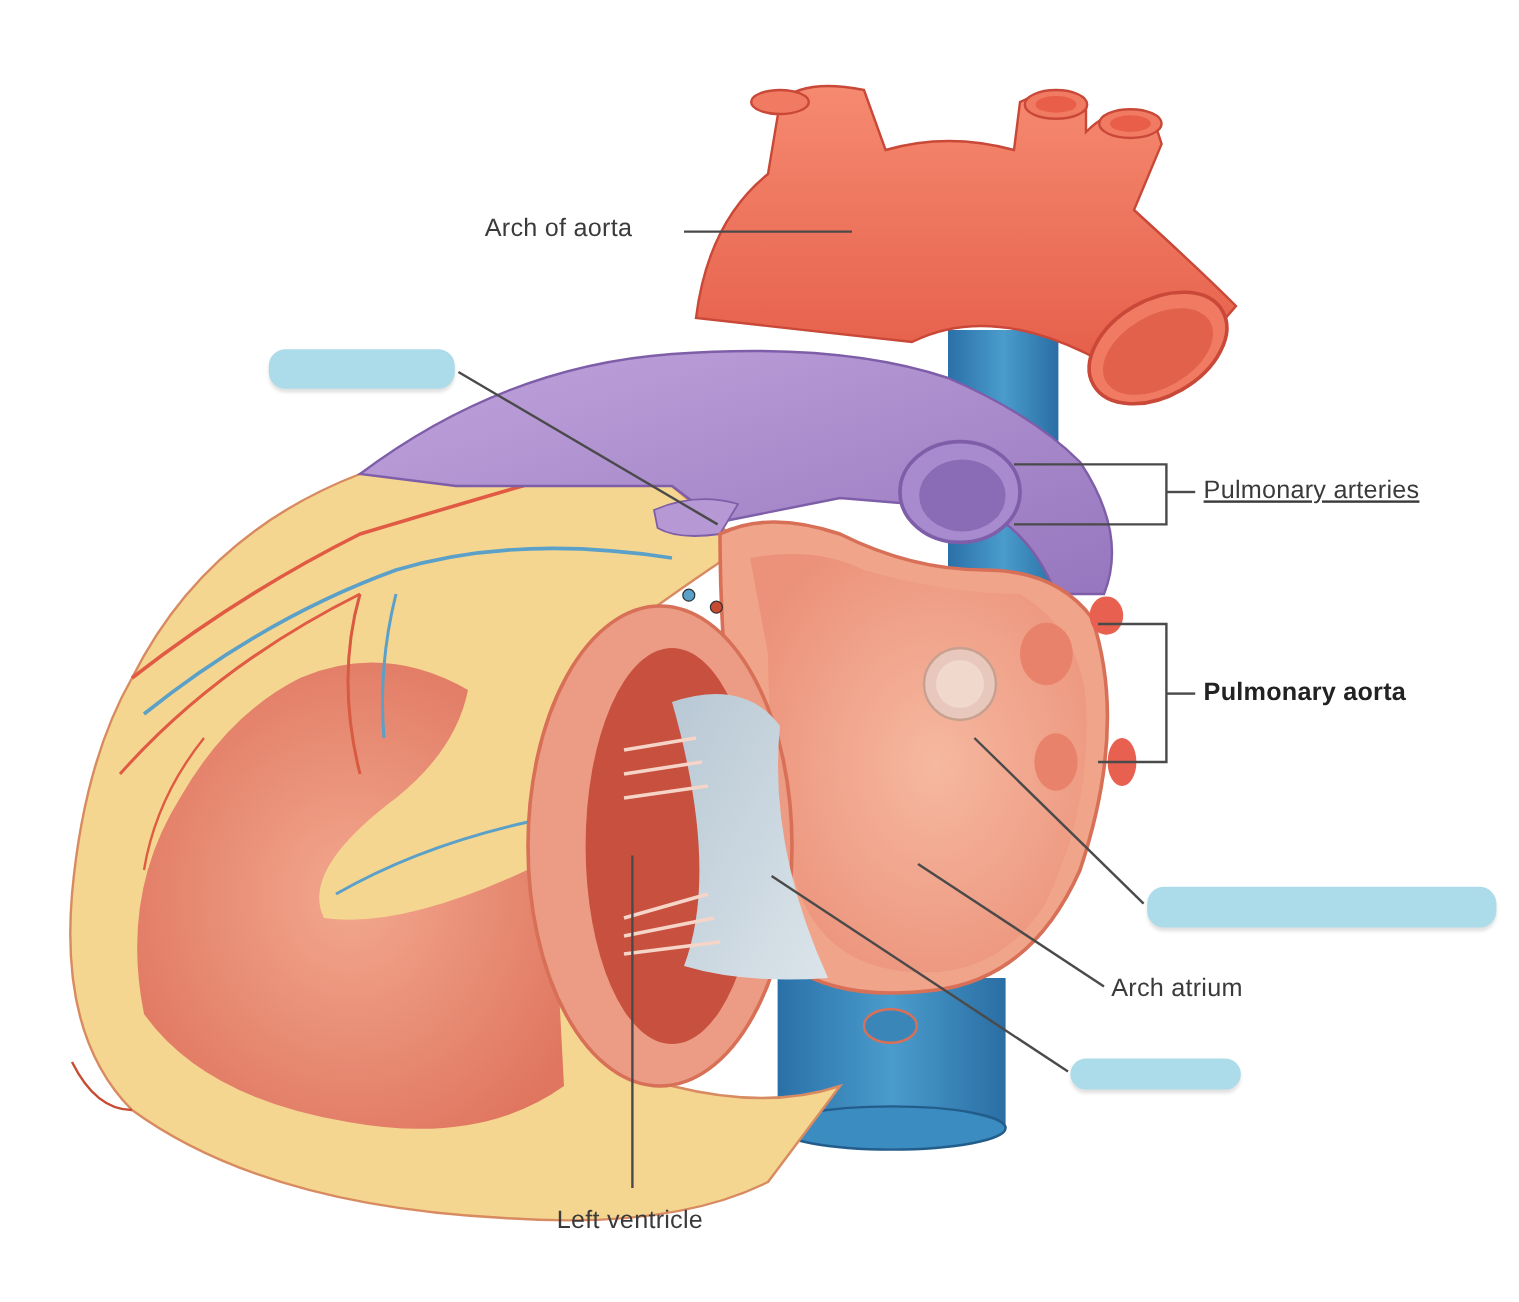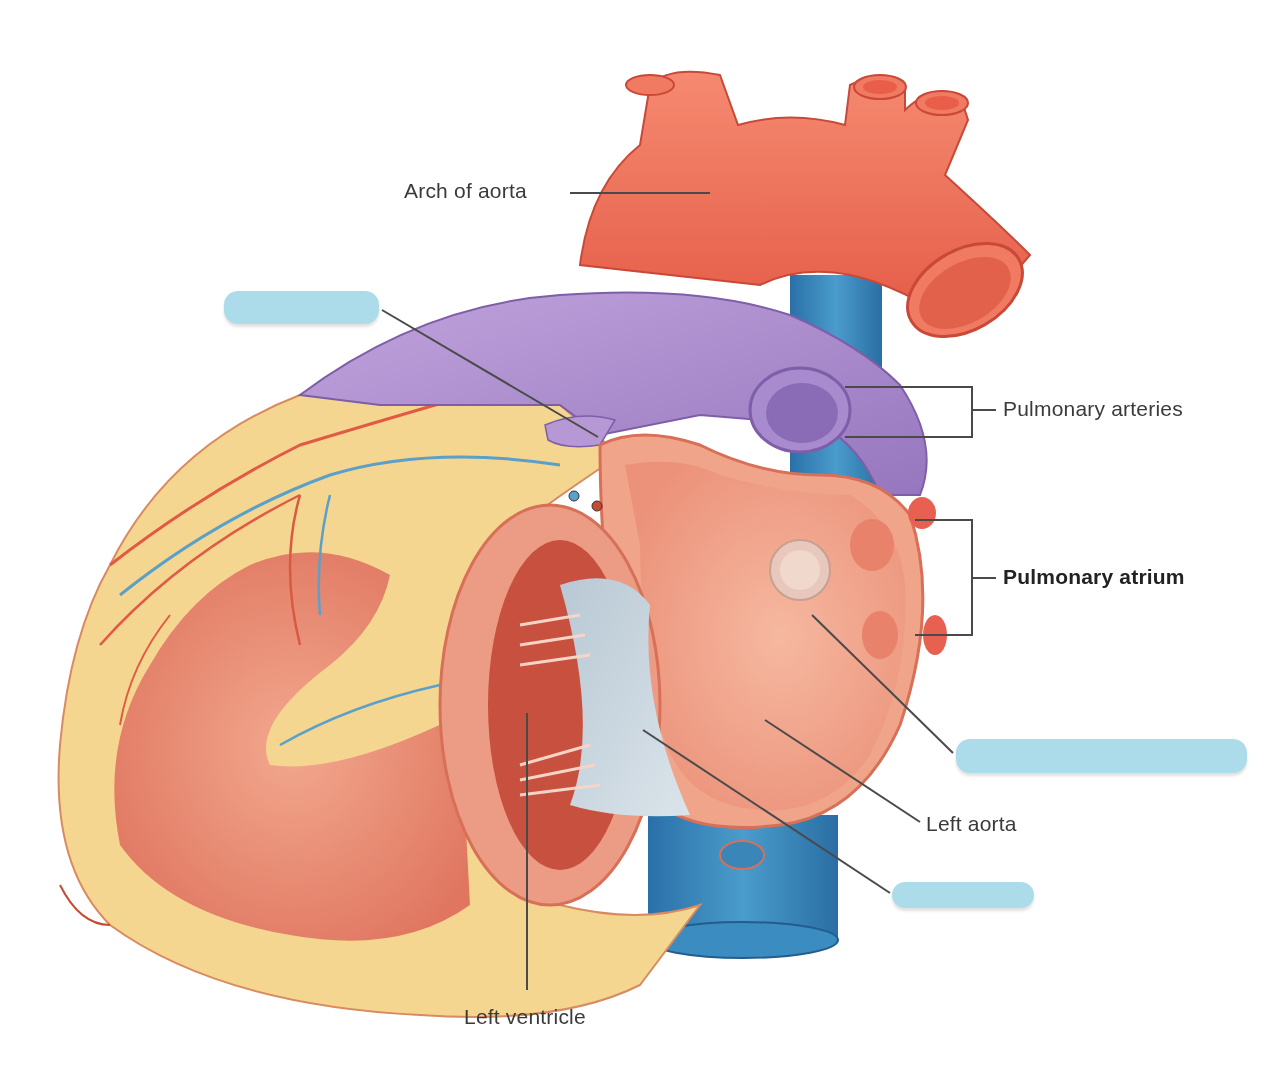--- a/index.html
+++ b/index.html
@@ -119,21 +119,21 @@
     <polyline points="915,495 972,495 972,610 915,610"></polyline>
     <line x1="972" y1="553" x2="996" y2="553"></line>
     <line x1="812" y1="590" x2="953" y2="728"></line>
     <line x1="765" y1="695" x2="920" y2="797"></line>
     <line x1="643" y1="705" x2="890" y2="868"></line>
     <line x1="527" y1="688" x2="527" y2="965"></line>
   </g>
 </svg>
 
 <div class="label" style="left:404px; top:154px;">Arch of aorta</div>
-<div class="label" style="left:1003px; top:372px;">Pulmonary arteries</div>
-<div class="label bold" style="left:1003px; top:540px;">Pulmonary atrium</div>
-<div class="label" style="left:926px; top:787px;">Left aorta</div>
+<div class="label" style="left:1003px; top:372px;text-decoration:underline;">Pulmonary arteries</div>
+<div class="label bold" style="left:1003px; top:540px;">Pulmonary aorta</div>
+<div class="label" style="left:926px; top:787px;">Arch atrium</div>
 <div class="label" style="left:464px; top:980px;">Left ventricle</div>
 
 <div class="blank-box" style="left:224px; top:266px; width:155px; height:33px;"></div>
 <div class="blank-box" style="left:956px; top:714px; width:291px; height:34px;"></div>
 <div class="blank-box" style="left:892px; top:857px; width:142px; height:26px;"></div>
 </div>
 
 </body></html>

